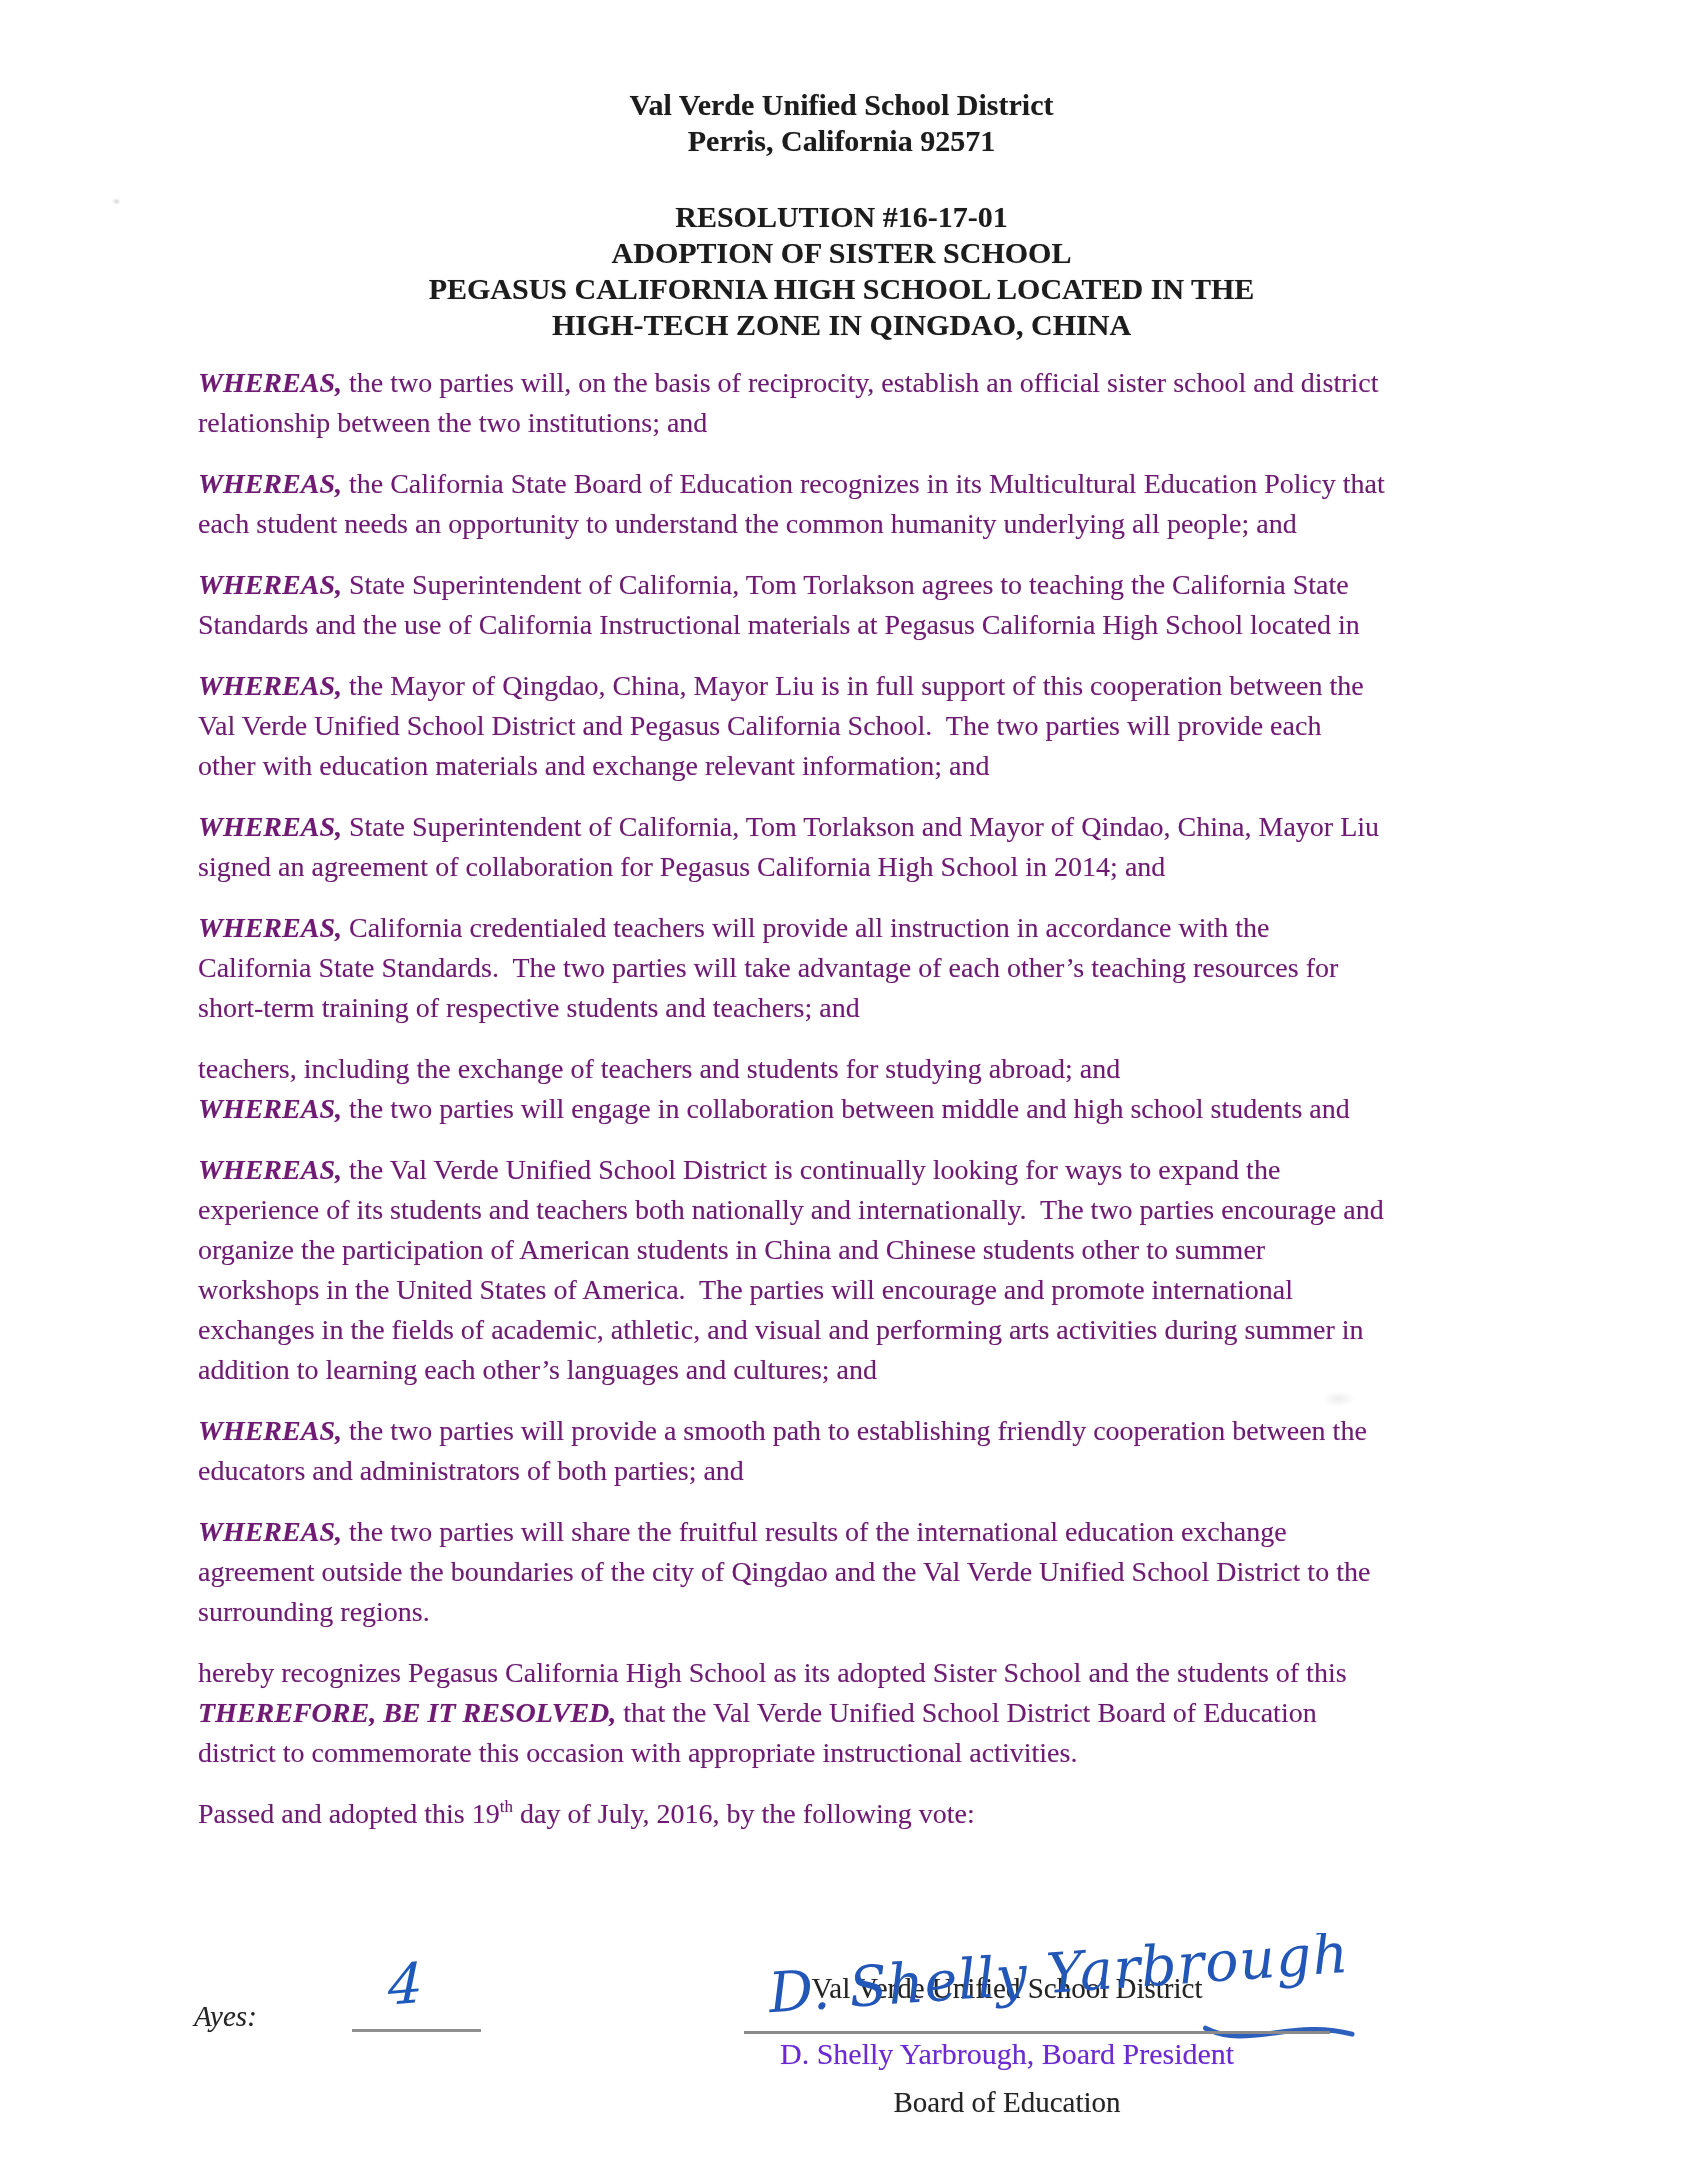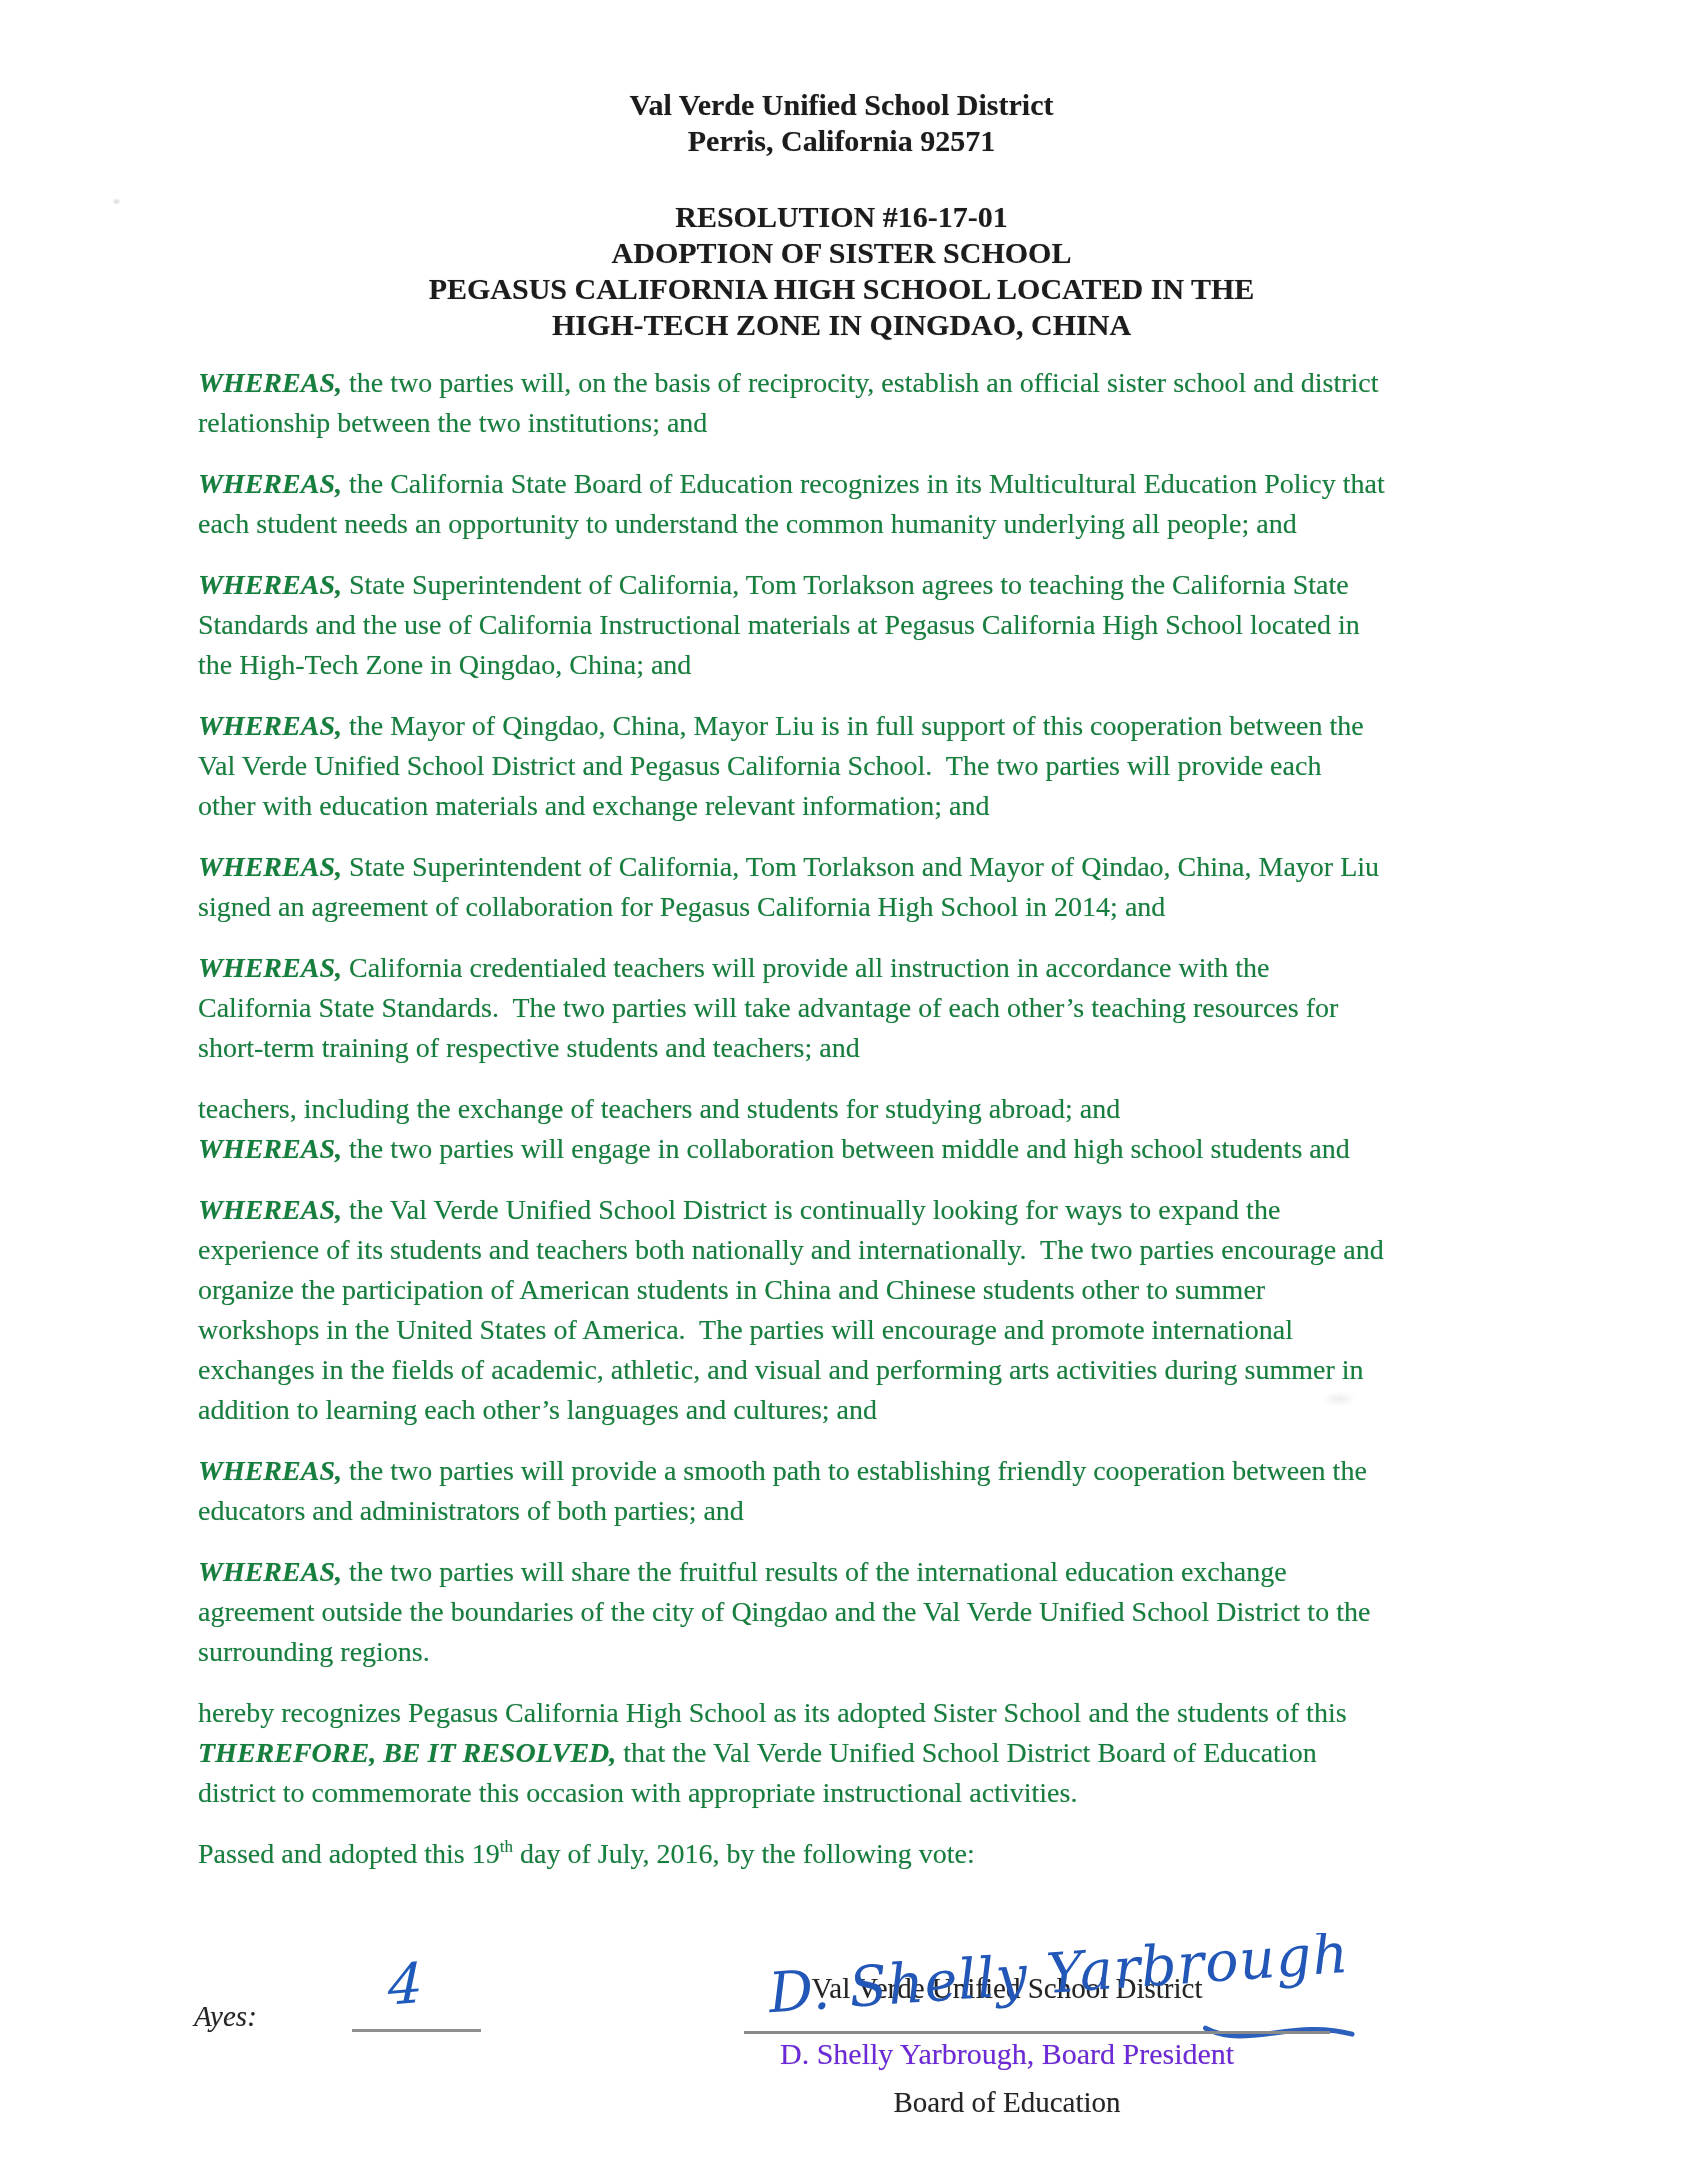--- a/index.html
+++ b/index.html
@@ -24,21 +24,21 @@
     text-shadow: 0 0 1px rgba(30,30,30,0.35);
   }
   .res-block { margin-top: 40px; }
   
   .doc-body { margin-top: 20px; padding-left: 198px; }
   .para { margin: 0 0 21px 0; }
   .line {
     font-size: 28px;
     line-height: 40px;
     white-space: pre;
-    color: #15803d;
+    color: #701a75;
     text-shadow: 0 0 1px rgba(36,36,36,0.30);
   }
   .lead { font-weight: 700; font-style: italic; }
   .passed { margin-top: 10px; }
   .sup { font-size: 17px; position: relative; top: -11px; }
   
   .org-block {
     position: absolute;
     left: 710px; top: 1893px; width: 594px;
     text-align: center;
@@ -116,21 +116,20 @@
     </div>
 
     <div class="para">
       <div class="line"><span class="lead">WHEREAS,</span><span> the California State Board of Education recognizes in its Multicultural Education Policy that</span></div>
       <div class="line">each student needs an opportunity to understand the common humanity underlying all people; and</div>
     </div>
 
     <div class="para">
       <div class="line"><span class="lead">WHEREAS,</span><span> State Superintendent of California, Tom Torlakson agrees to teaching the California State</span></div>
       <div class="line">Standards and the use of California Instructional materials at Pegasus California High School located in</div>
-      <div class="line">the High-Tech Zone in Qingdao, China; and</div>
     </div>
 
     <div class="para">
       <div class="line"><span class="lead">WHEREAS,</span><span> the Mayor of Qingdao, China, Mayor Liu is in full support of this cooperation between the</span></div>
       <div class="line">Val Verde Unified School District and Pegasus California School.  The two parties will provide each</div>
       <div class="line">other with education materials and exchange relevant information; and</div>
     </div>
 
     <div class="para">
       <div class="line"><span class="lead">WHEREAS,</span><span> State Superintendent of California, Tom Torlakson and Mayor of Qindao, China, Mayor Liu</span></div>

